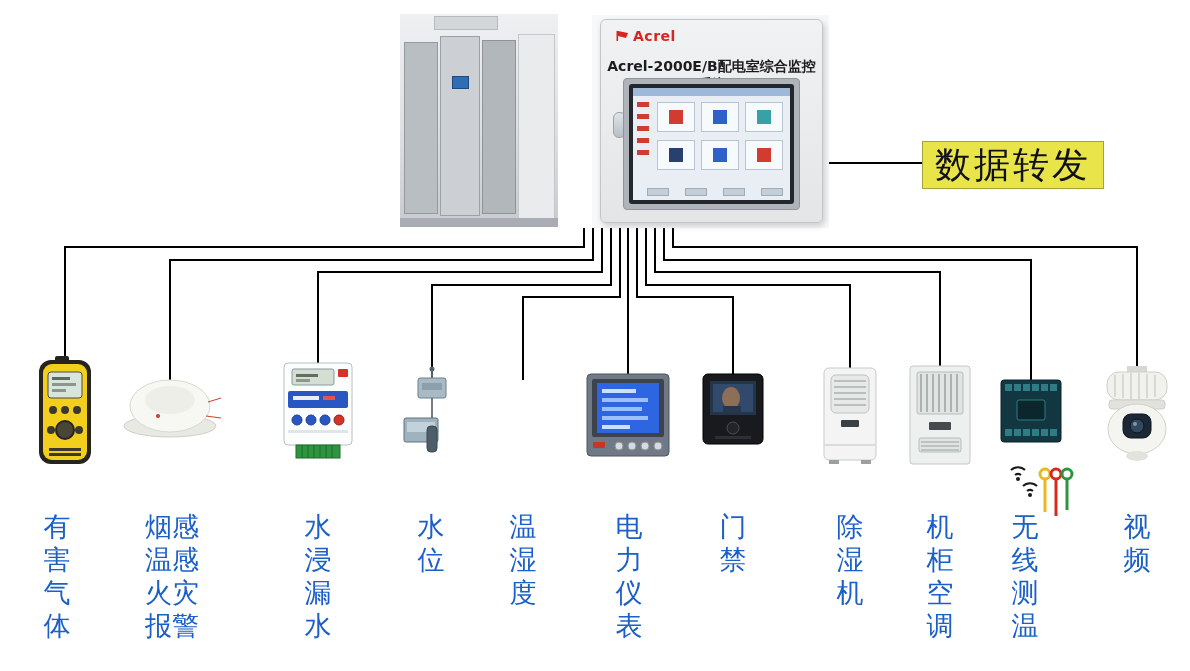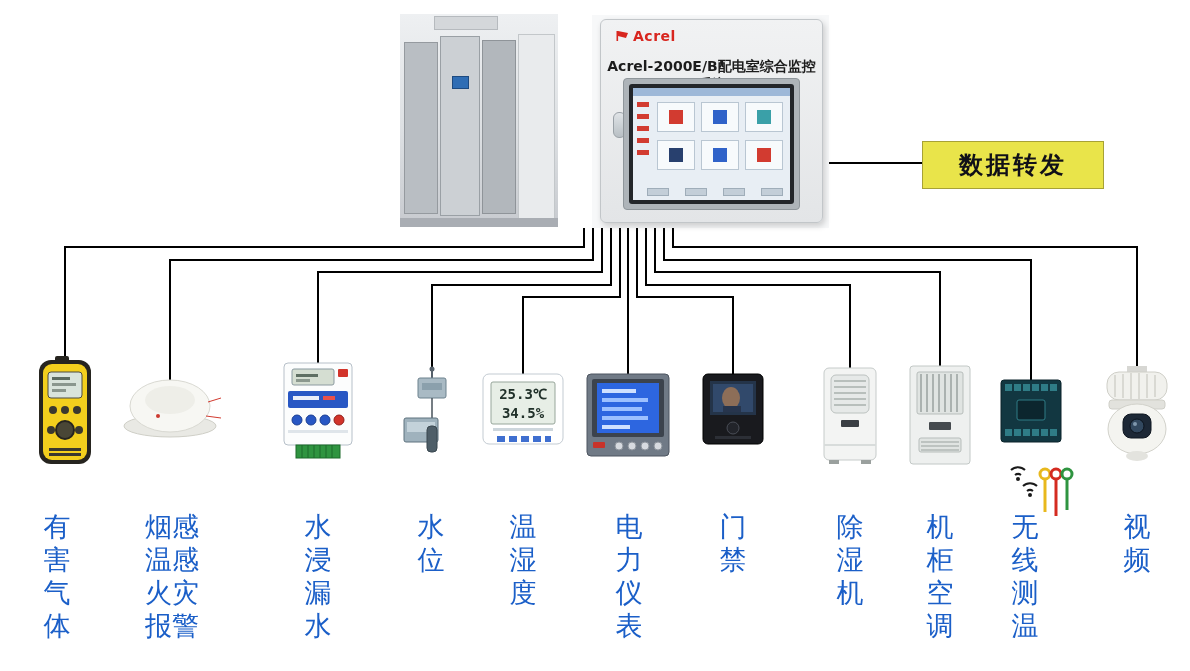--- a/index.html
+++ b/index.html
@@ -44,21 +44,21 @@
   .scr-alarm{position:absolute;left:4px;width:12px;height:5px;background:#d23b30;}
   .scr-tile{position:absolute;width:38px;height:30px;background:#f7fafc;border:1px solid #b9c6d2;box-sizing:border-box;}
   .scr-glyph{position:absolute;left:11px;top:7px;width:14px;height:14px;}
   .scr-btn{position:absolute;bottom:4px;width:22px;height:8px;background:#c3ced8;border:1px solid #9fadb9;box-sizing:border-box;}
   .handle{position:absolute;left:12px;top:92px;width:11px;height:24px;border-radius:6px;
     background:linear-gradient(180deg,#e0e4e7,#b8bfc4);border:1px solid #9aa1a7;}
 
   
   .forward{position:absolute;left:905px;top:141px;width:180px;height:46px;
     background:var(--forward-bg);border:1px solid #a7a235;display:flex;align-items:center;justify-content:center;
-    font-size:24px;font-weight:bold;color:#101018;letter-spacing:3px;}
+    font-size:36px;font-weight:normal;color:#101018;letter-spacing:3px;}
 
   
   .device{position:absolute;}
   .device-label{position:absolute;top:510px;transform:translateX(-50%);
     color:var(--label-blue);font-size:27px;line-height:33px;text-align:center;white-space:pre-line;}
 </style>
 </head>
 <body>
 
 <div class="canvas">
@@ -202,34 +202,20 @@
       <circle cx="30" cy="3" r="2.5" fill="#55606a"></circle>
       <rect x="16" y="12" width="28" height="20" rx="2" fill="#a9bac4" stroke="#6d828e"></rect>
       <rect x="20" y="17" width="20" height="7" fill="#8ba0ac"></rect>
       <line x1="30" y1="32" x2="30" y2="62" stroke="#47525a" stroke-width="1.5"></line>
       <rect x="2" y="52" width="34" height="24" rx="2" fill="#9fb2bd" stroke="#5f737e"></rect>
       <rect x="5" y="56" width="28" height="10" fill="#c3d2da"></rect>
       <rect x="25" y="60" width="10" height="26" rx="4" fill="#4e5e68" stroke="#39474f"></rect>
     </svg>
   </div>
 
-  <div class="device" style="left:464px;top:372px">
-    <svg width="84" height="78">
-      <rect x="2" y="2" width="80" height="70" rx="6" fill="#ffffff" stroke="#c3cbd2"></rect>
-      <rect x="10" y="10" width="64" height="42" rx="2" fill="#e7eee6" stroke="#97a69b"></rect>
-      <text x="42" y="27" text-anchor="middle" font-family="'DejaVu Sans Mono',monospace" font-size="14" font-weight="bold" fill="#21312a">25.3℃</text>
-      <text x="42" y="46" text-anchor="middle" font-family="'DejaVu Sans Mono',monospace" font-size="14" font-weight="bold" fill="#21312a">34.5%</text>
-      <rect x="12" y="56" width="60" height="3" fill="#cdd6dc"></rect>
-      <rect x="16" y="64" width="8" height="6" fill="#3f6fd0"></rect>
-        <rect x="28" y="64" width="8" height="6" fill="#3f6fd0"></rect>
-      <rect x="40" y="64" width="8" height="6" fill="#3f6fd0"></rect>
-        <rect x="52" y="64" width="8" height="6" fill="#3f6fd0"></rect>
-      <rect x="64" y="64" width="6" height="6" fill="#3f6fd0"></rect>
-    </svg>
-  </div>
 
   <div class="device" style="left:568px;top:372px">
     <svg width="86" height="86">
       <rect x="2" y="2" width="82" height="82" rx="4" fill="#707a86" stroke="#4d5560"></rect>
       <rect x="7" y="7" width="72" height="58" rx="2" fill="#3c434d"></rect>
       <rect x="12" y="11" width="62" height="50" fill="#2d66e0"></rect>
       <rect x="17" y="17" width="34" height="4" fill="#cfe0ff"></rect>
       <rect x="17" y="26" width="46" height="4" fill="#9cc0ff"></rect>
       <rect x="17" y="35" width="40" height="4" fill="#9cc0ff"></rect>
       <rect x="17" y="44" width="46" height="4" fill="#9cc0ff"></rect>

